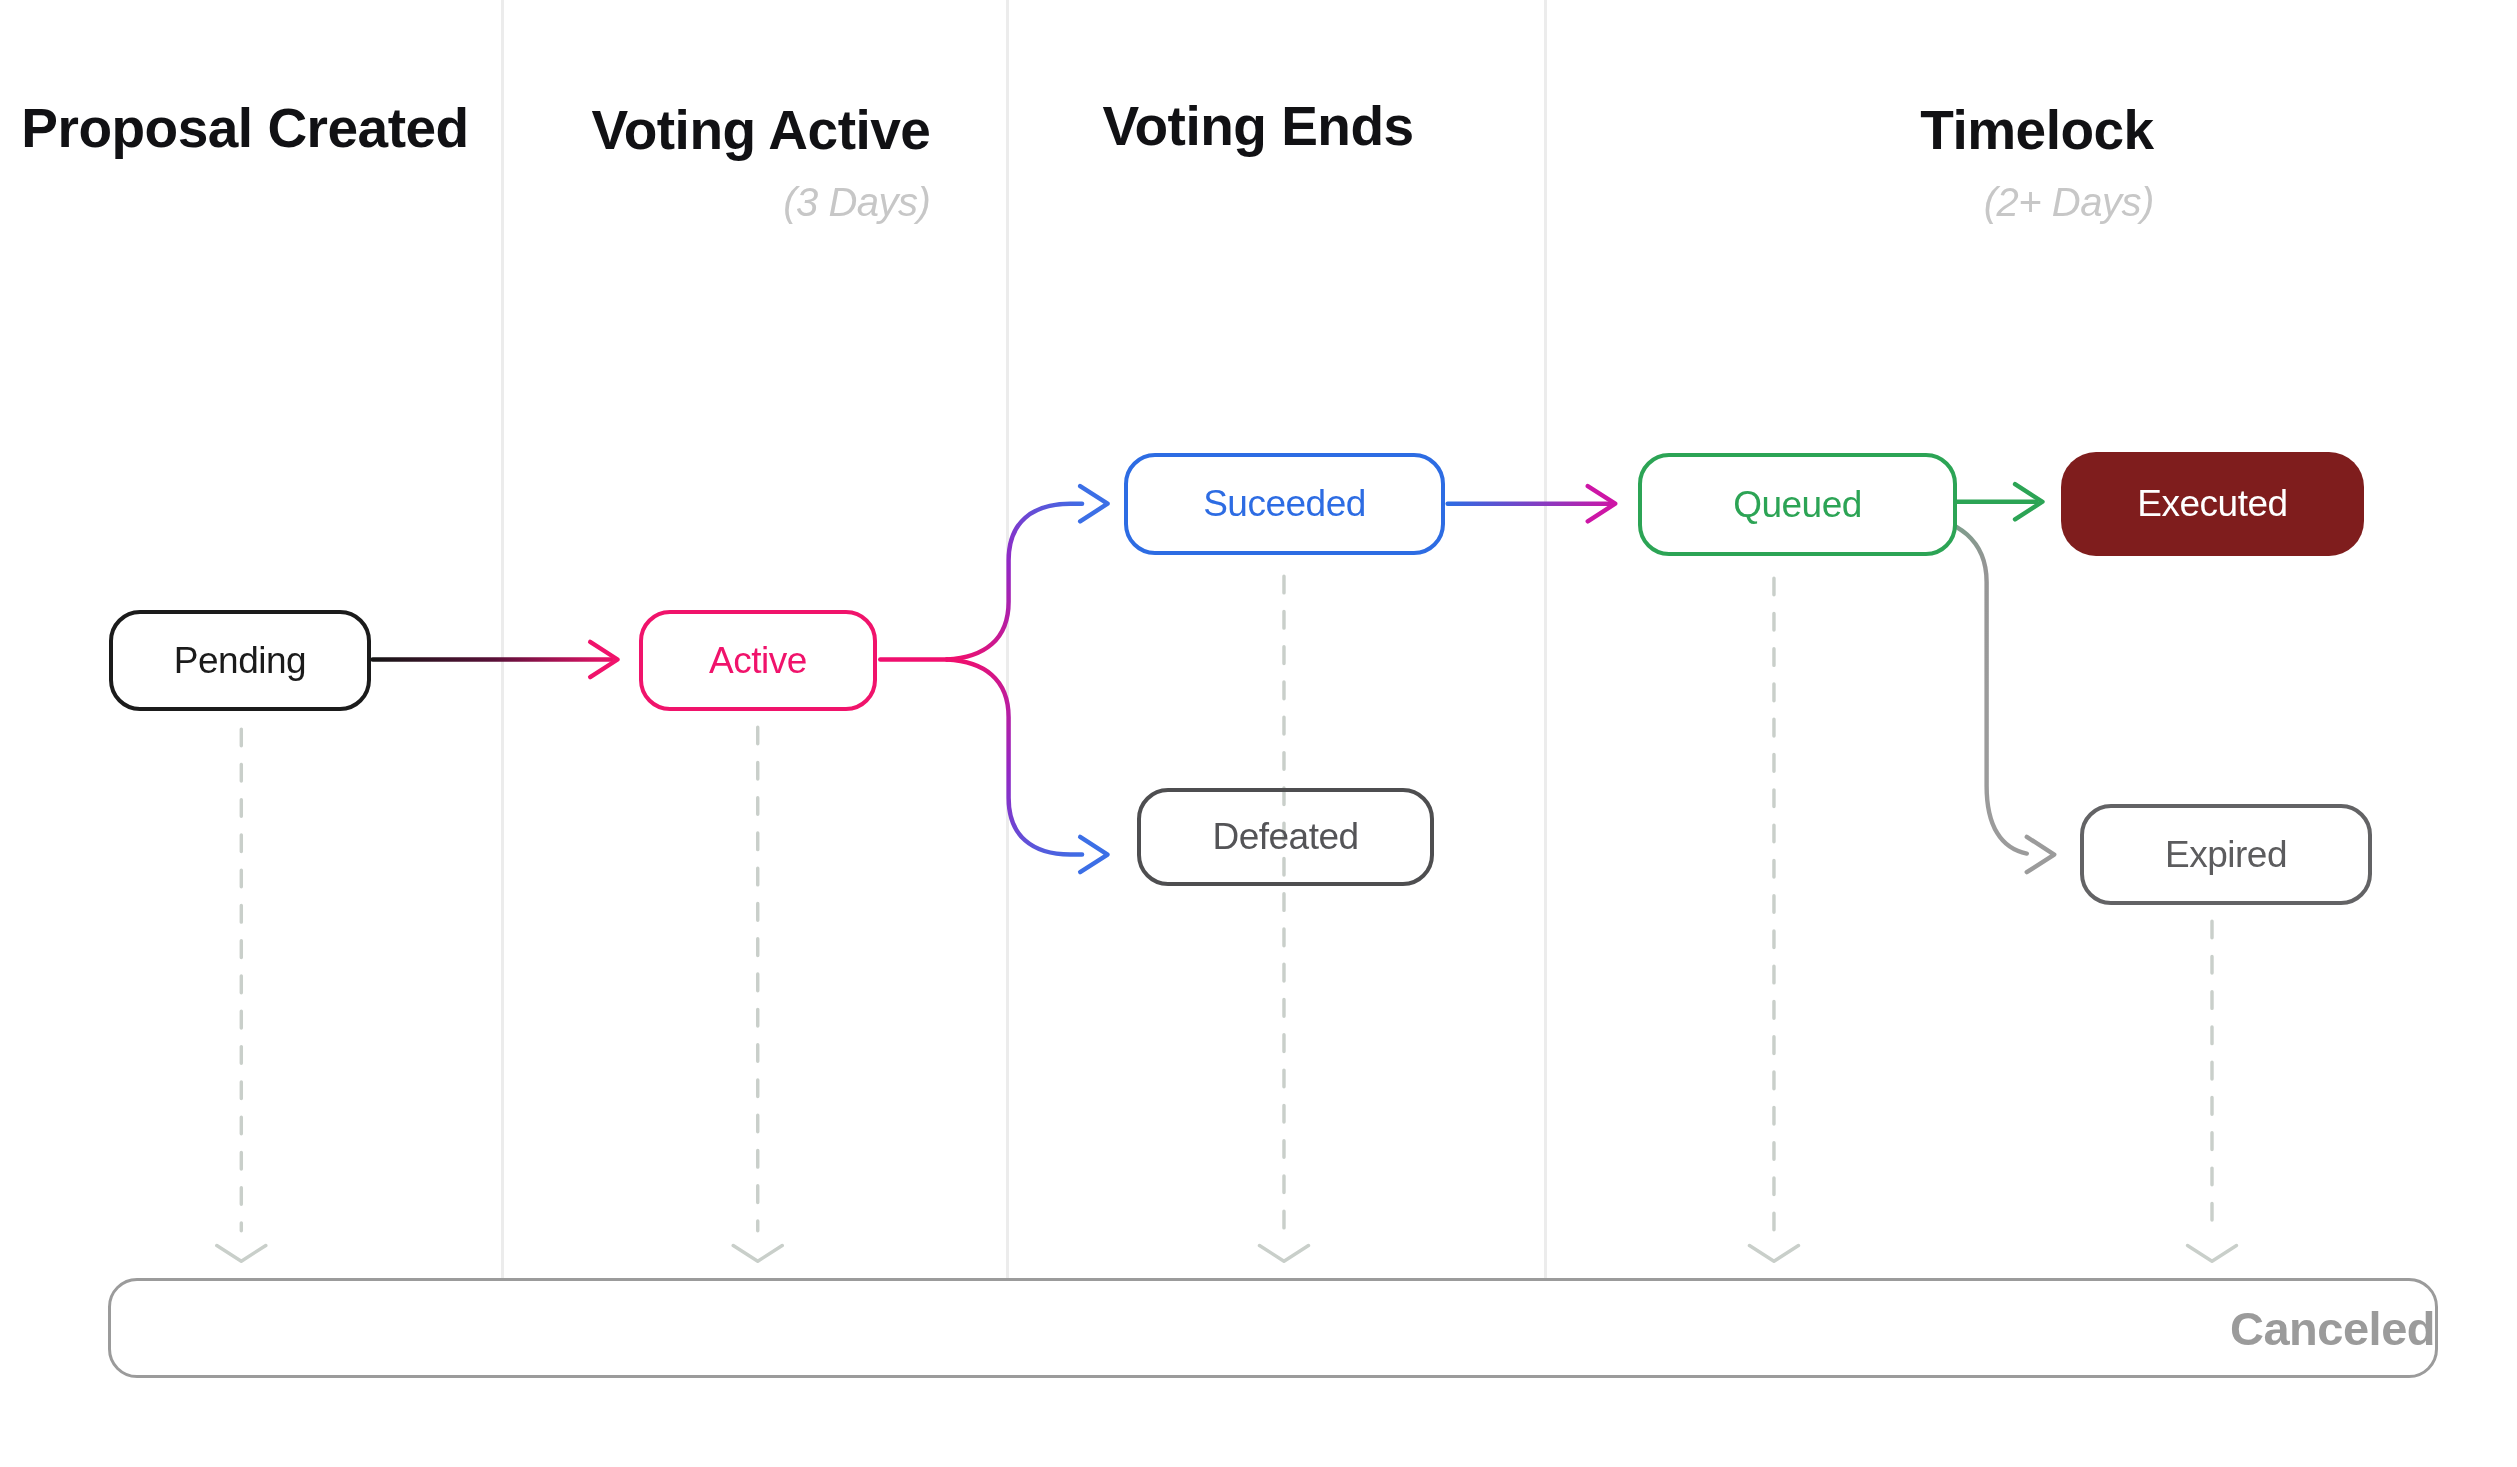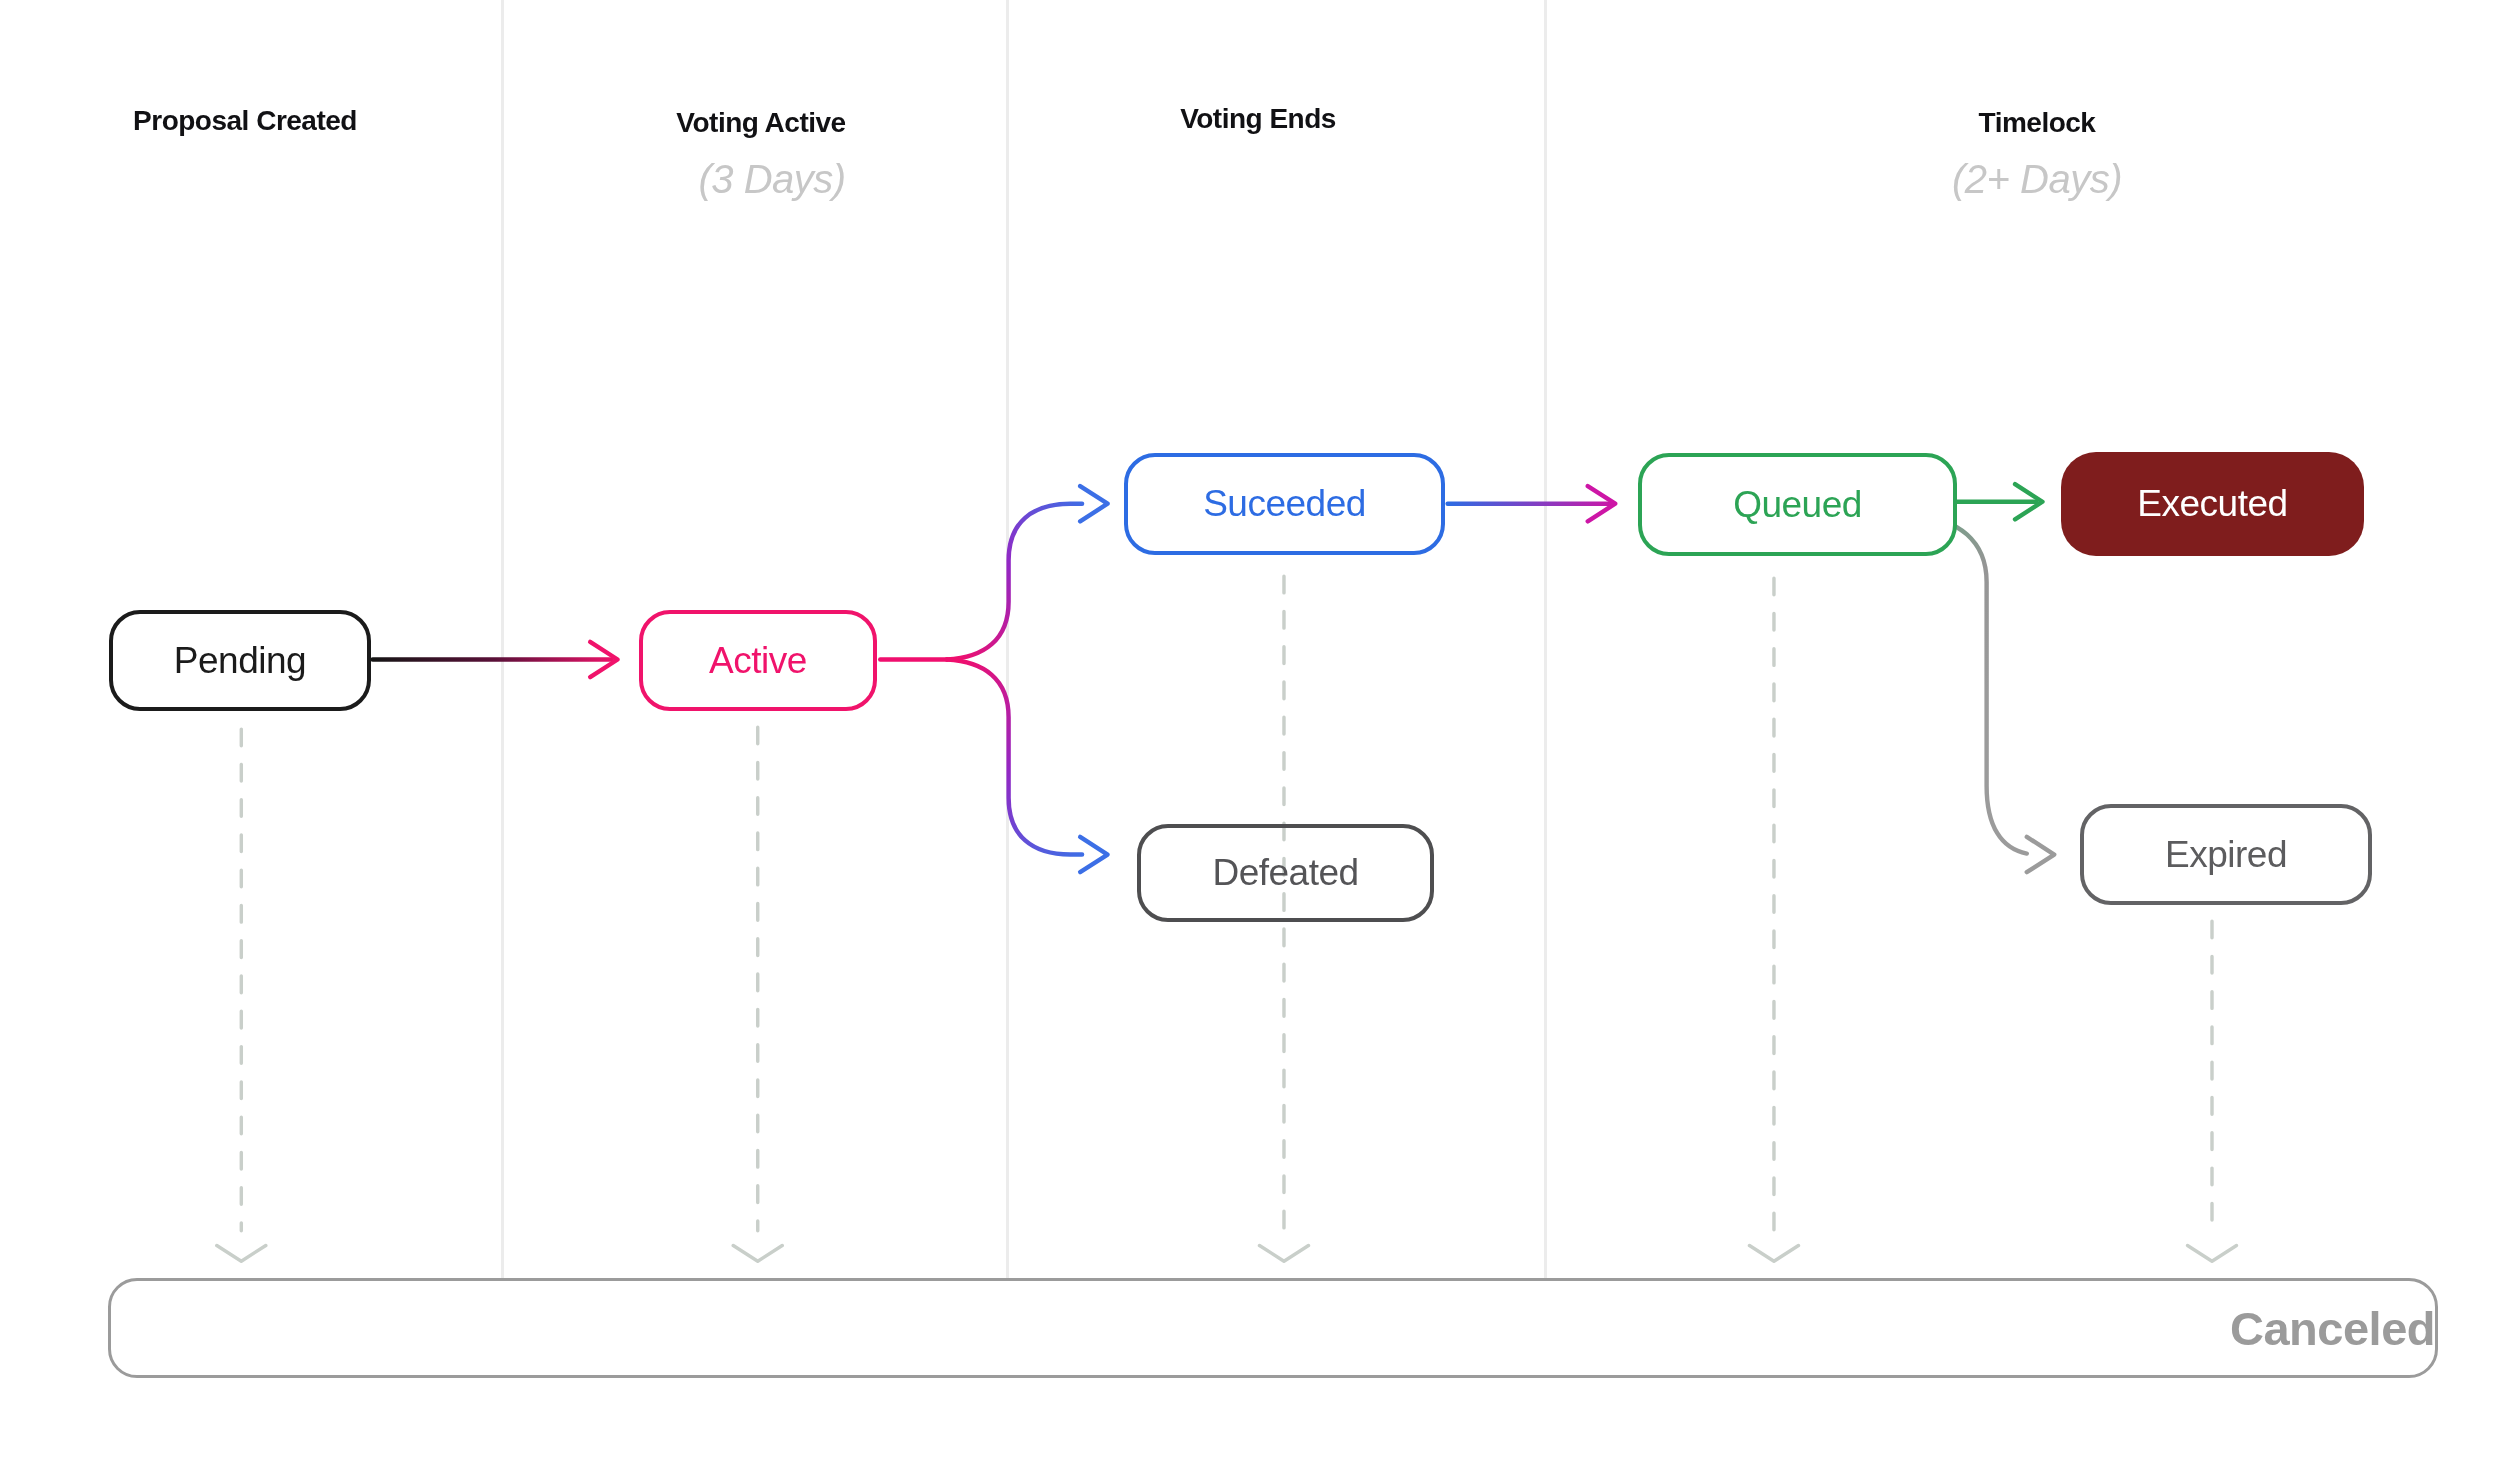--- a/index.html
+++ b/index.html
@@ -6,38 +6,38 @@
   .canvas{
     position:relative;width:2517px;height:1467px;background:#ffffff;
     font-family:"Liberation Sans",sans-serif;overflow:hidden;
   }
   
   .col-sep{position:absolute;top:0;width:2.9px;height:1280px;background:#ececec;}
   .sep-1{left:501px;} .sep-2{left:1006px;} .sep-3{left:1544px;}
 
   
   .hdr{position:absolute;transform:translateX(-50%);text-align:center;white-space:nowrap;}
-  .hdr-label{font-size:28px;font-weight:600;color:#111114;letter-spacing:-0.5px;margin-top:9px;}
+  .hdr-label{font-size:55px;font-weight:600;color:#111114;letter-spacing:-0.5px;}
   .hdr-sub{font-size:40px;font-style:italic;font-weight:400;color:#c7c7c7;margin-top:17.6px;letter-spacing:-0.5px;text-align:right;}
   .hdr-0{left:245px;top:96px;} .hdr-1{left:761px;top:98px;}
   .hdr-2{left:1258px;top:94px;} .hdr-3{left:2037px;top:98px;}
 
   
   .wires{position:absolute;left:0;top:0;}
 
   
   .box{
     position:absolute;display:flex;align-items:center;justify-content:center;
     background:#ffffff;border-radius:31px;box-sizing:border-box;
     font-size:37px;font-weight:400;letter-spacing:-0.5px;white-space:nowrap;
   }
   .box-pending {left:109px; top:610px; width:262px; height:101px;border:4.4px solid #1b1b1b;color:#1b1b1b;text-align:right;}
   .box-active  {left:639px; top:610px; width:238px; height:101px;border:4.4px solid #f0136b;color:#f0136b;}
   .box-suceeded{left:1124px;top:453px; width:321px; height:102px;border:4.4px solid #2d6ce3;color:#2d6ce3;}
-  .box-defeated{left:1137px;top:824px; width:297px; height:98px;border:4.4px solid #4e4e50;color:#545457;background:transparent;}
+  .box-defeated{left:1137px;top:788px; width:297px; height:98px;border:4.4px solid #4e4e50;color:#545457;background:transparent;}
   .box-queued  {left:1638px;top:453px; width:319px; height:103px;border:4.4px solid #2ca455;color:#2ca455;}
   .box-executed{left:2061px;top:452px; width:303px; height:104px;border:none;background:#7f1d1d;color:#ffffff;border-radius:35px;}
   .box-expired {left:2080px;top:804px; width:292px; height:101px;border:4.4px solid #636365;color:#5c5c5e;background:transparent;}
   .box-canceled{
     left:108px;top:1278px;width:2330px;height:100px;border:3.4px solid #9b9b9b;
     color:#9b9b9b;font-weight:700;font-size:47px;border-radius:29px;background:transparent;justify-content:flex-end;
   }
 </style>
 </head>
 <body>

